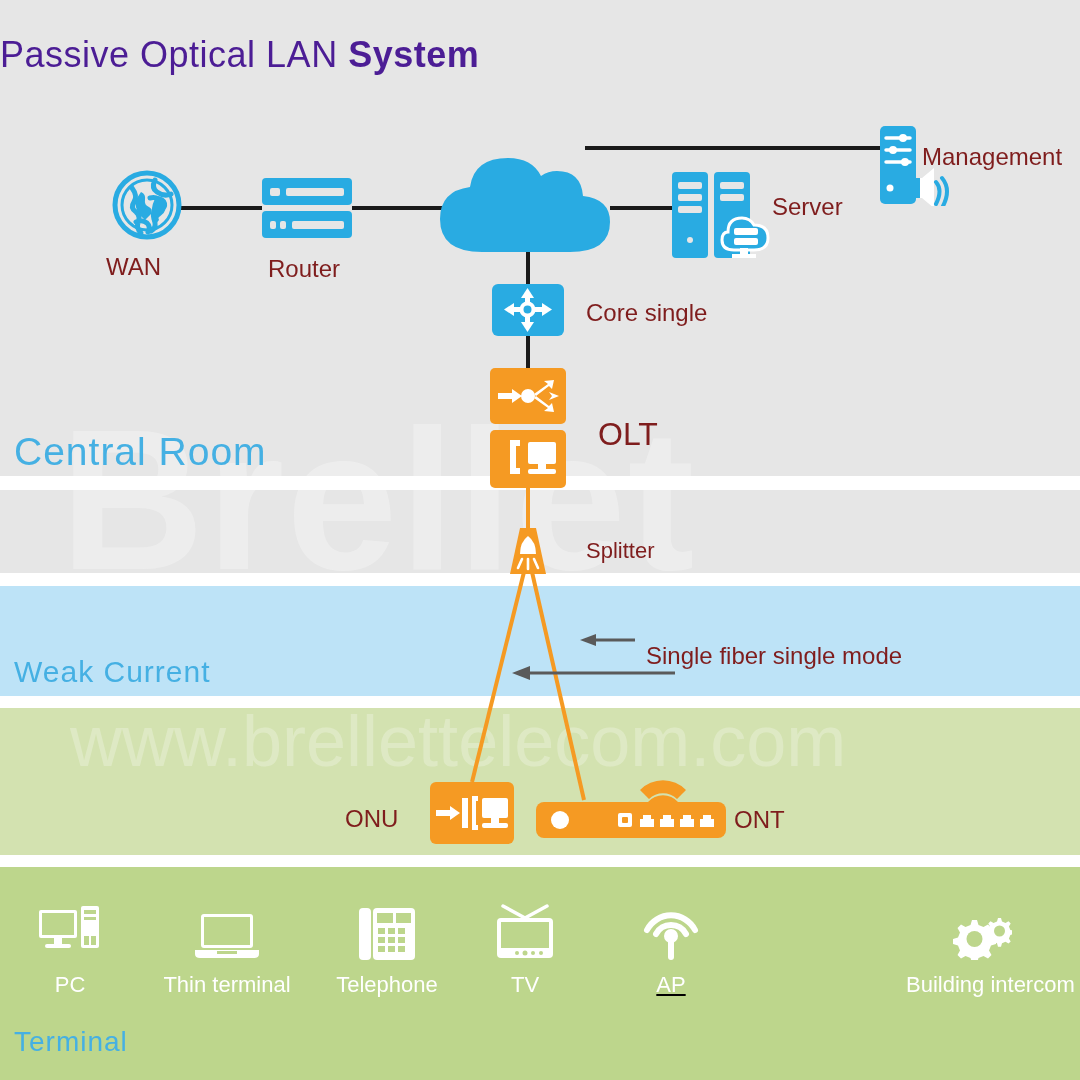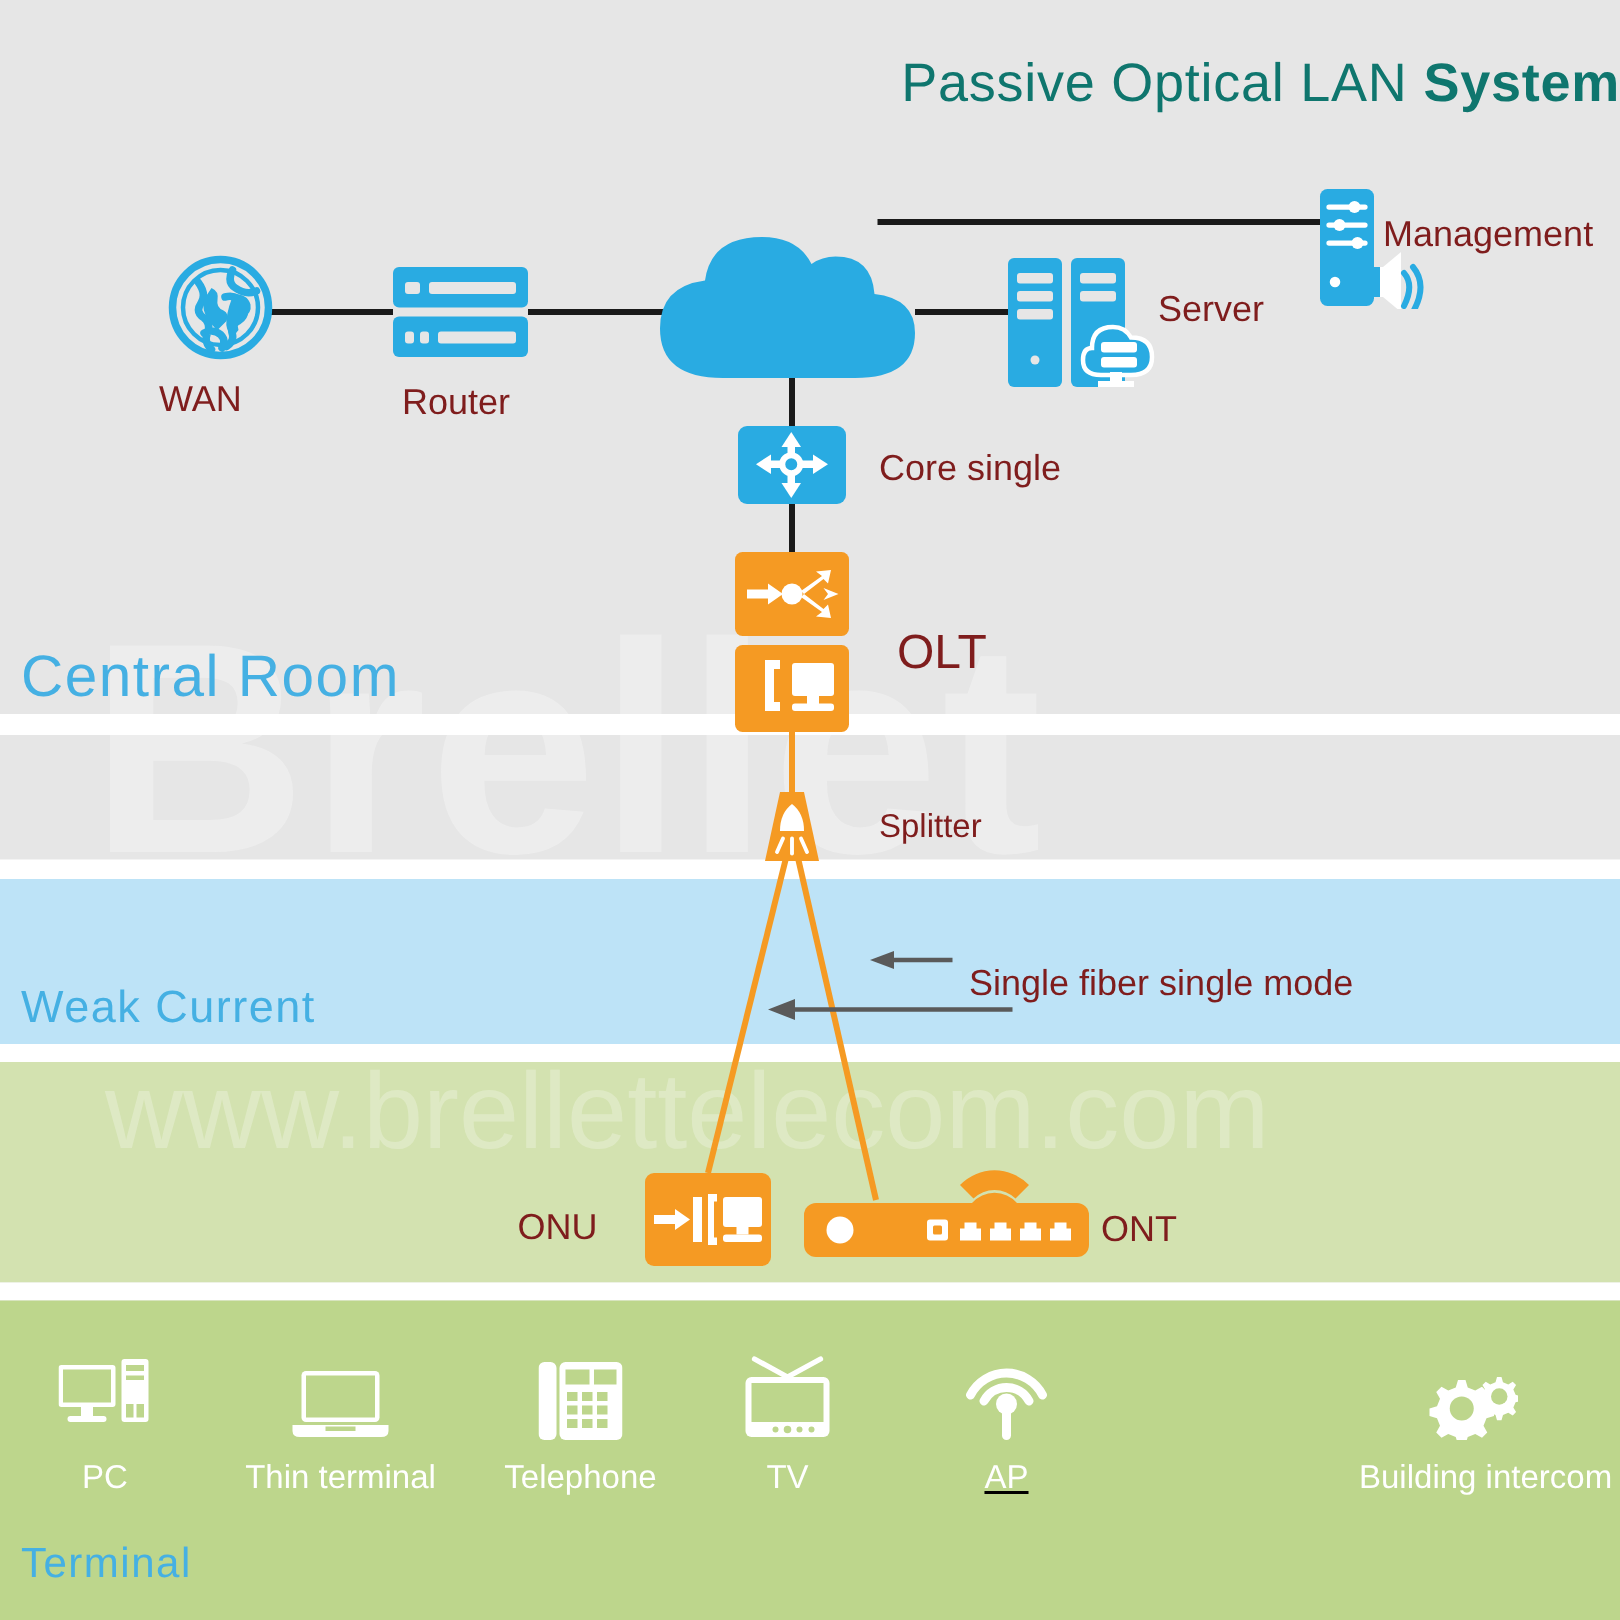--- a/index.html
+++ b/index.html
@@ -43,22 +43,22 @@
   .lbl{position:absolute;white-space:nowrap;color:#7f1d1d;}
 
   
   .zone-title{position:absolute;color:#45b0e3;white-space:nowrap;}
   #zone-central{left:14px;top:430px;font-size:39px;letter-spacing:1px;}
   #zone-weak{left:14px;top:655px;font-size:30px;letter-spacing:1px;}
   #zone-terminal{left:14px;top:1026px;font-size:28px;letter-spacing:1px;}
 
   
   #page-title{
-    position:absolute;left:0;top:34px;width:1080px;text-align:right;
-    font-size:36px;color:#0f766e;letter-spacing:.5px;
+    position:absolute;left:0;top:34px;width:1080px;text-align:left;
+    font-size:36px;color:#4c1d95;letter-spacing:.5px;
   }
   #page-title .bold{font-weight:bold;}
 
   
   #cloud{left:430px;top:140px;width:200px;height:120px;}
   #cloud .ctext{
     position:absolute;left:0;top:28px;width:200px;text-align:center;
     color:#fff;font-size:27px;font-weight:bold;line-height:31px;z-index:2;
   }
 

